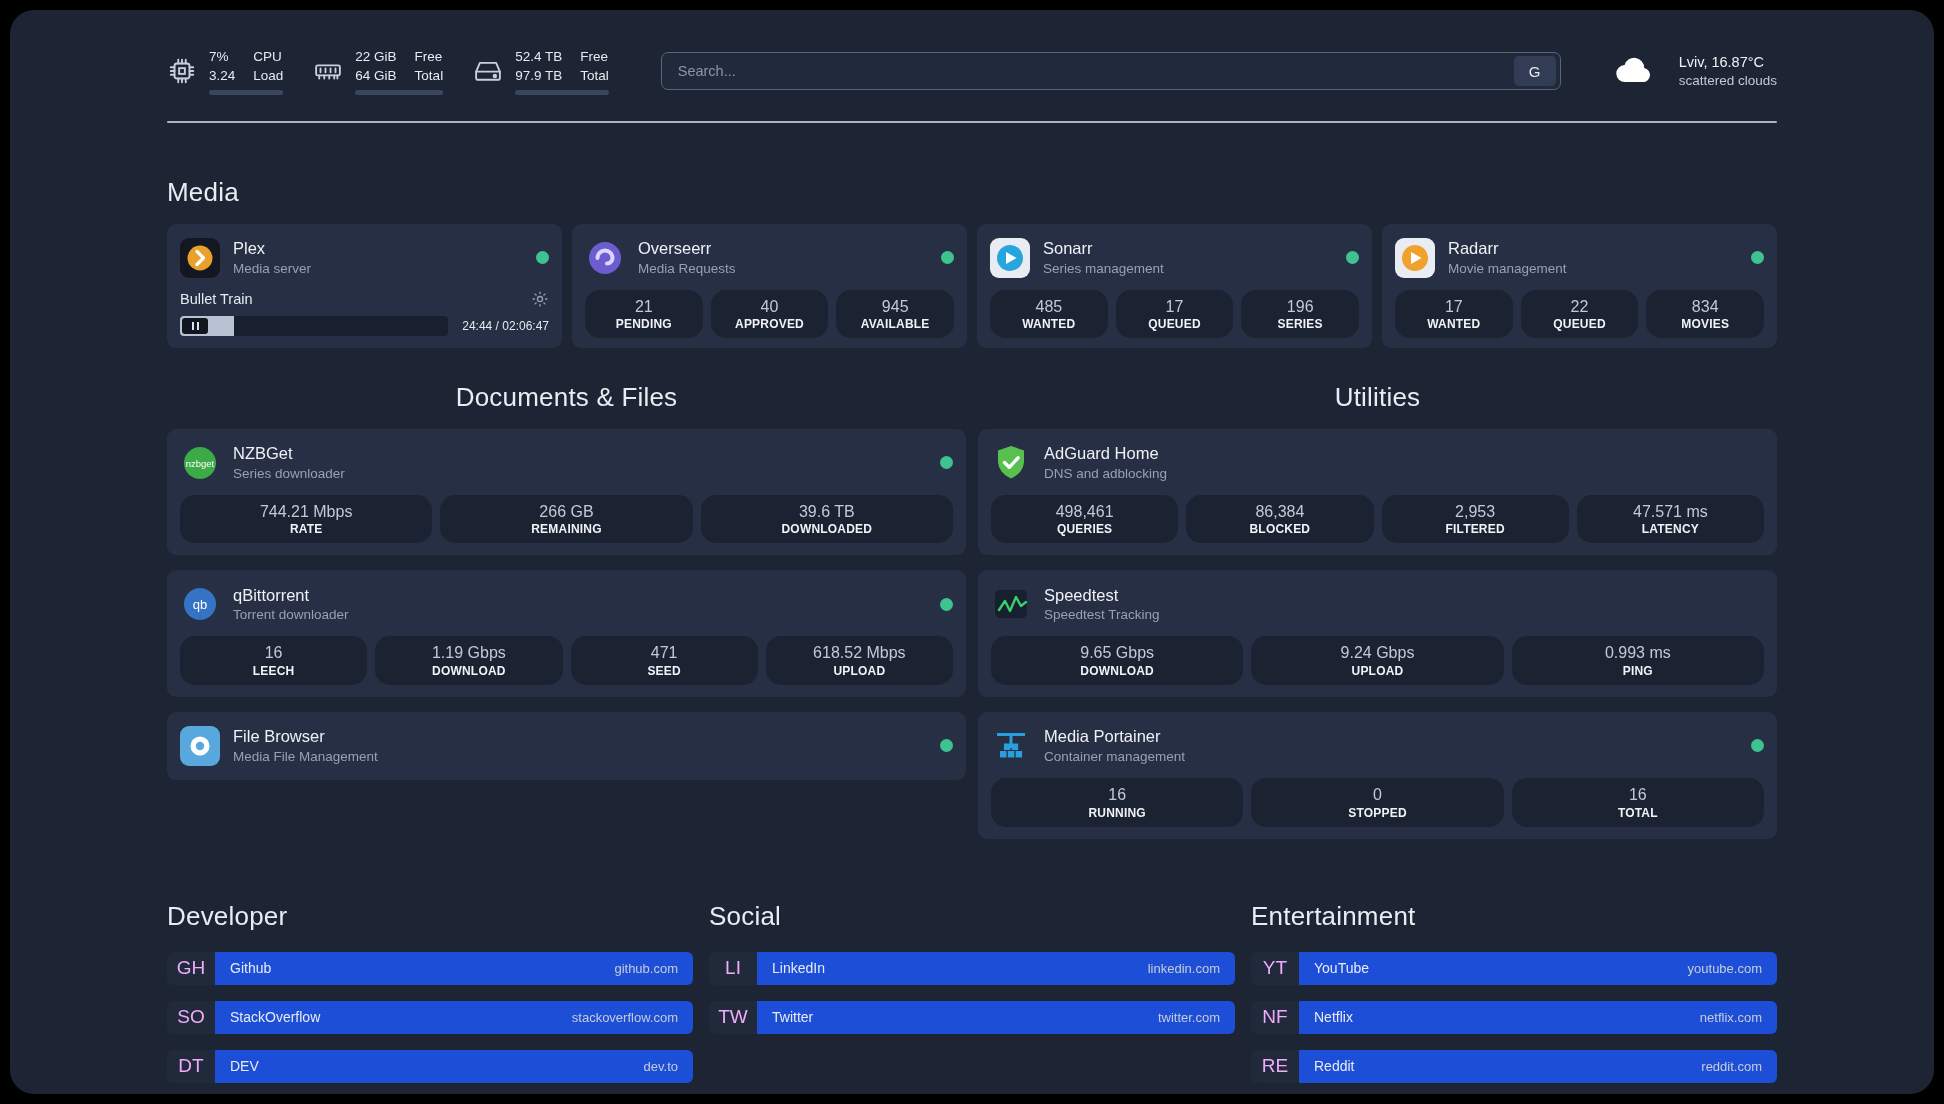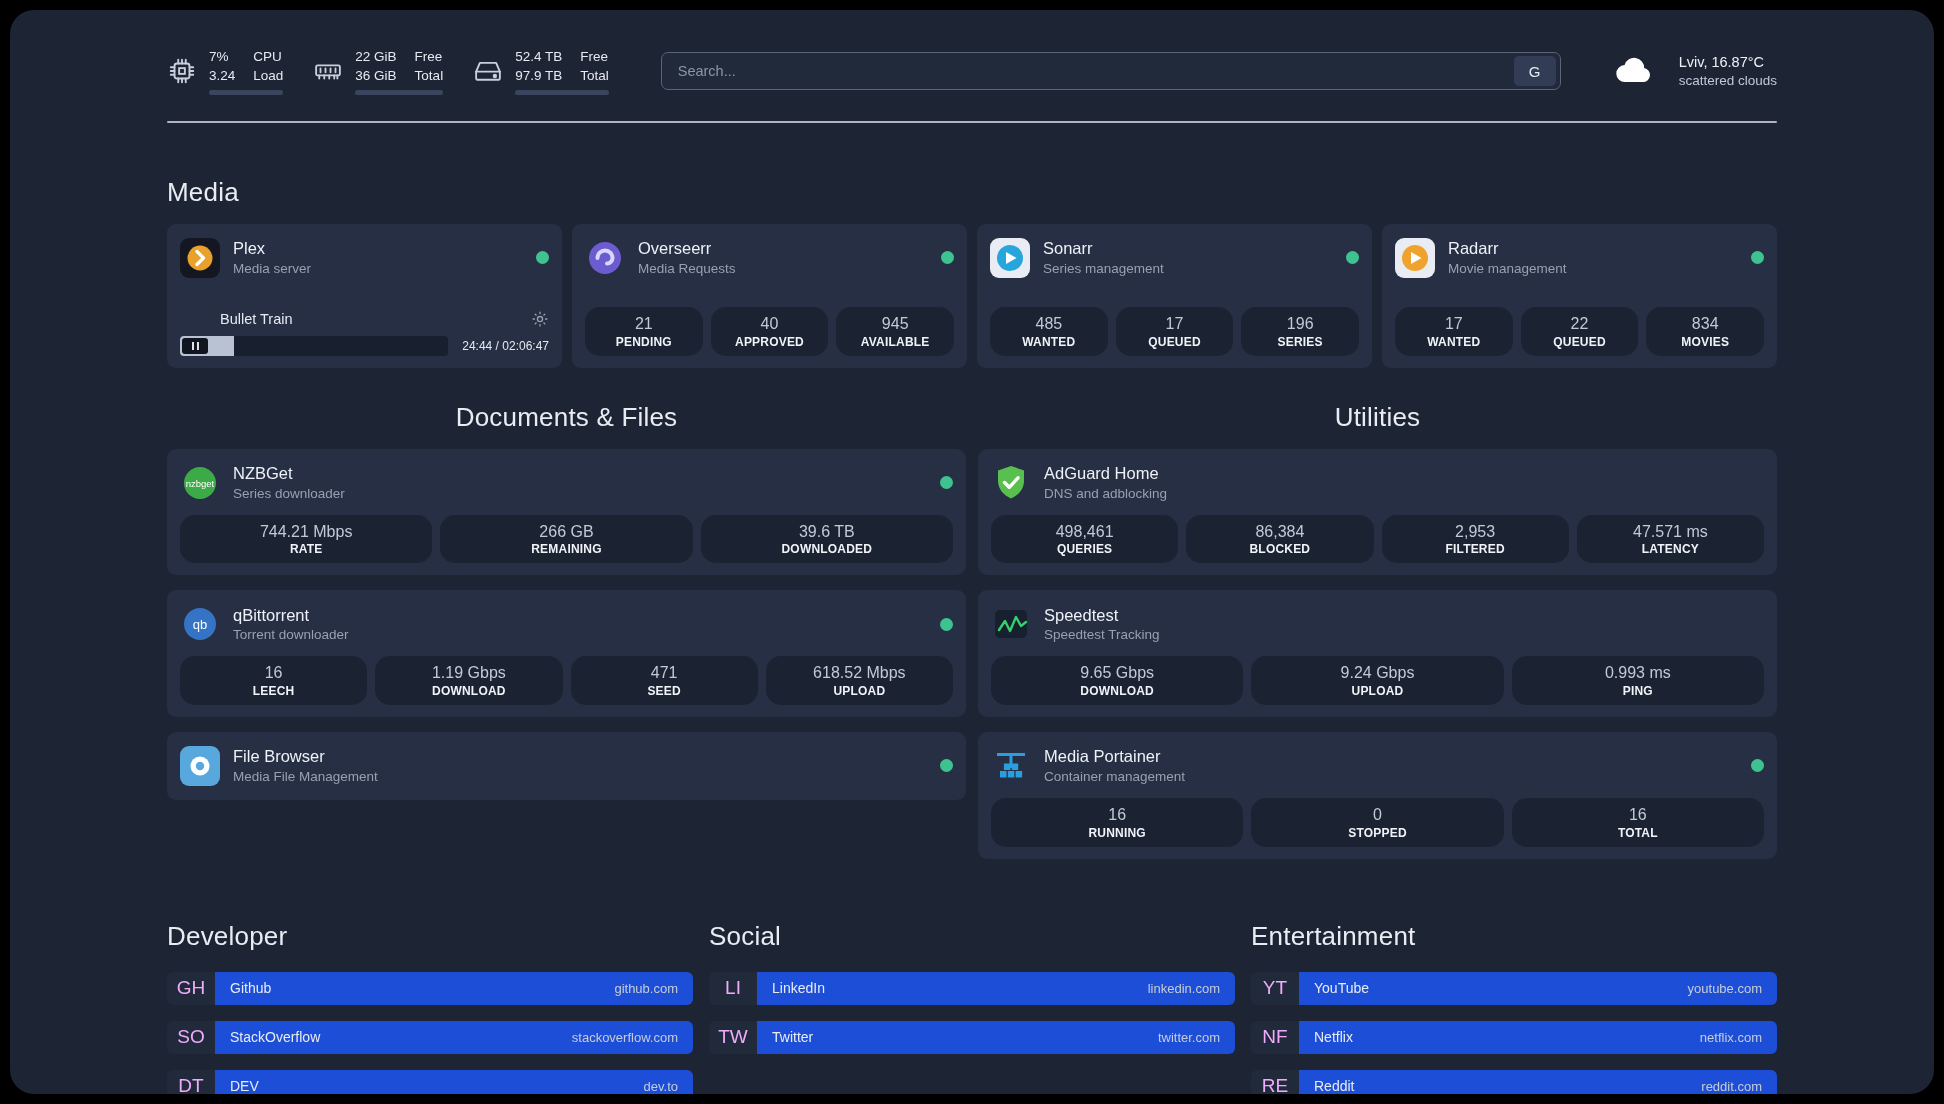--- a/index.html
+++ b/index.html
@@ -31,38 +31,38 @@
 
   .divider { margin-top: 26px; height: 2px; background: #c9ced8; border-radius: 1px; opacity: 0.85; }
 
   
   .section-title { font-size: 26px; font-weight: 500; color: #e9edf3; letter-spacing: 0.2px; }
   .media-title { margin-top: 54px; margin-bottom: 16px; }
   .media-grid { display: grid; grid-template-columns: repeat(4, 1fr); gap: 10px; }
 
   .card { background: #262f43; border-radius: 9px; padding: 12px 13px; }
   .svc-card { display: flex; flex-direction: column; }
-  .h-media { height: 144px; justify-content: space-between; }
+  .h-media { height: 124px; justify-content: space-between; }
 
   .svc-head { display: flex; align-items: center; gap: 13px; min-height: 44px; cursor: pointer; }
   .svc-icon { width: 40px; height: 40px; flex-shrink: 0; }
   .svc-icon svg { width: 100%; height: 100%; display: block; }
   .svc-names { display: flex; flex-direction: column; line-height: 1.3; }
   .svc-name { font-size: 16.5px; font-weight: 500; color: #eef1f6; }
   .svc-desc { font-size: 13.5px; color: #98a1b2; }
   .svc-dot { margin-left: auto; width: 13px; height: 13px; border-radius: 50%; background: #3ec28f; flex-shrink: 0; }
 
   .stats { display: flex; gap: 8px; margin-top: 10px; }
   .stat { flex: 1; background: #1b2232; border-radius: 15px; text-align: center; padding: 6px 4px 7px; }
   .stat-val { font-size: 16px; color: #c3cad6; line-height: 1.35; }
   .stat-label { font-size: 12px; font-weight: 700; color: #f0f3f7; letter-spacing: 0.2px; }
 
   
   .np-row { display: flex; align-items: center; margin-top: 6px; }
-  .np-title { font-size: 14.5px; color: #e6eaf1; margin-left: 40px; }
+  .np-title { font-size: 14.5px; color: #e6eaf1; }
   .gear { margin-left: auto; width: 18px; height: 18px; color: #99a1b0; cursor: pointer; }
   .gear svg { width: 100%; height: 100%; }
   .player-row { display: flex; align-items: center; gap: 14px; margin-top: 8px; }
   .track { position: relative; flex: 1; height: 20px; background: #18202f; border-radius: 4px; overflow: hidden; cursor: pointer; }
   .track-fill { position: absolute; left: 0; top: 0; bottom: 0; background: #b9c2d2; }
   .pause-btn { position: absolute; left: 2px; top: 50%; transform: translateY(-50%); width: 26px; height: 16px; background: #10151f; border-radius: 3px; display: flex; align-items: center; justify-content: center; cursor: pointer; }
   .pause-bars { width: 7px; height: 8px; border-left: 2.5px solid #dfe4ec; border-right: 2.5px solid #dfe4ec; }
   .np-time { font-size: 12px; color: #e6eaf1; white-space: nowrap; }
 
   
@@ -115,21 +115,21 @@
         <span class="res-icon">
           <svg viewBox="0 0 24 24" fill="none" stroke="currentColor" stroke-width="1.5" stroke-linecap="round">
             <rect x="2.5" y="7.5" width="19" height="8" rx="1.2"></rect>
             <path d="M6 10v3M10 10v3M14 10v3M18 10v3M5 15.5v2.5M9 15.5v2.5M13 15.5v2.5M17 15.5v2.5M19.5 15.5v2.5"></path>
           </svg>
         </span>
         <span class="res-body">
           <span class="res-cols">
             <span class="res-col">
               <span>22 GiB</span>
-              <span>36 GiB</span>
+              <span>64 GiB</span>
             </span>
             <span class="res-col">
               <span>Free</span>
               <span>Total</span>
             </span>
           </span>
           <span class="res-bar"><span class="res-fill" style="width: 65%;"></span></span>
         </span>
       </div>
 

